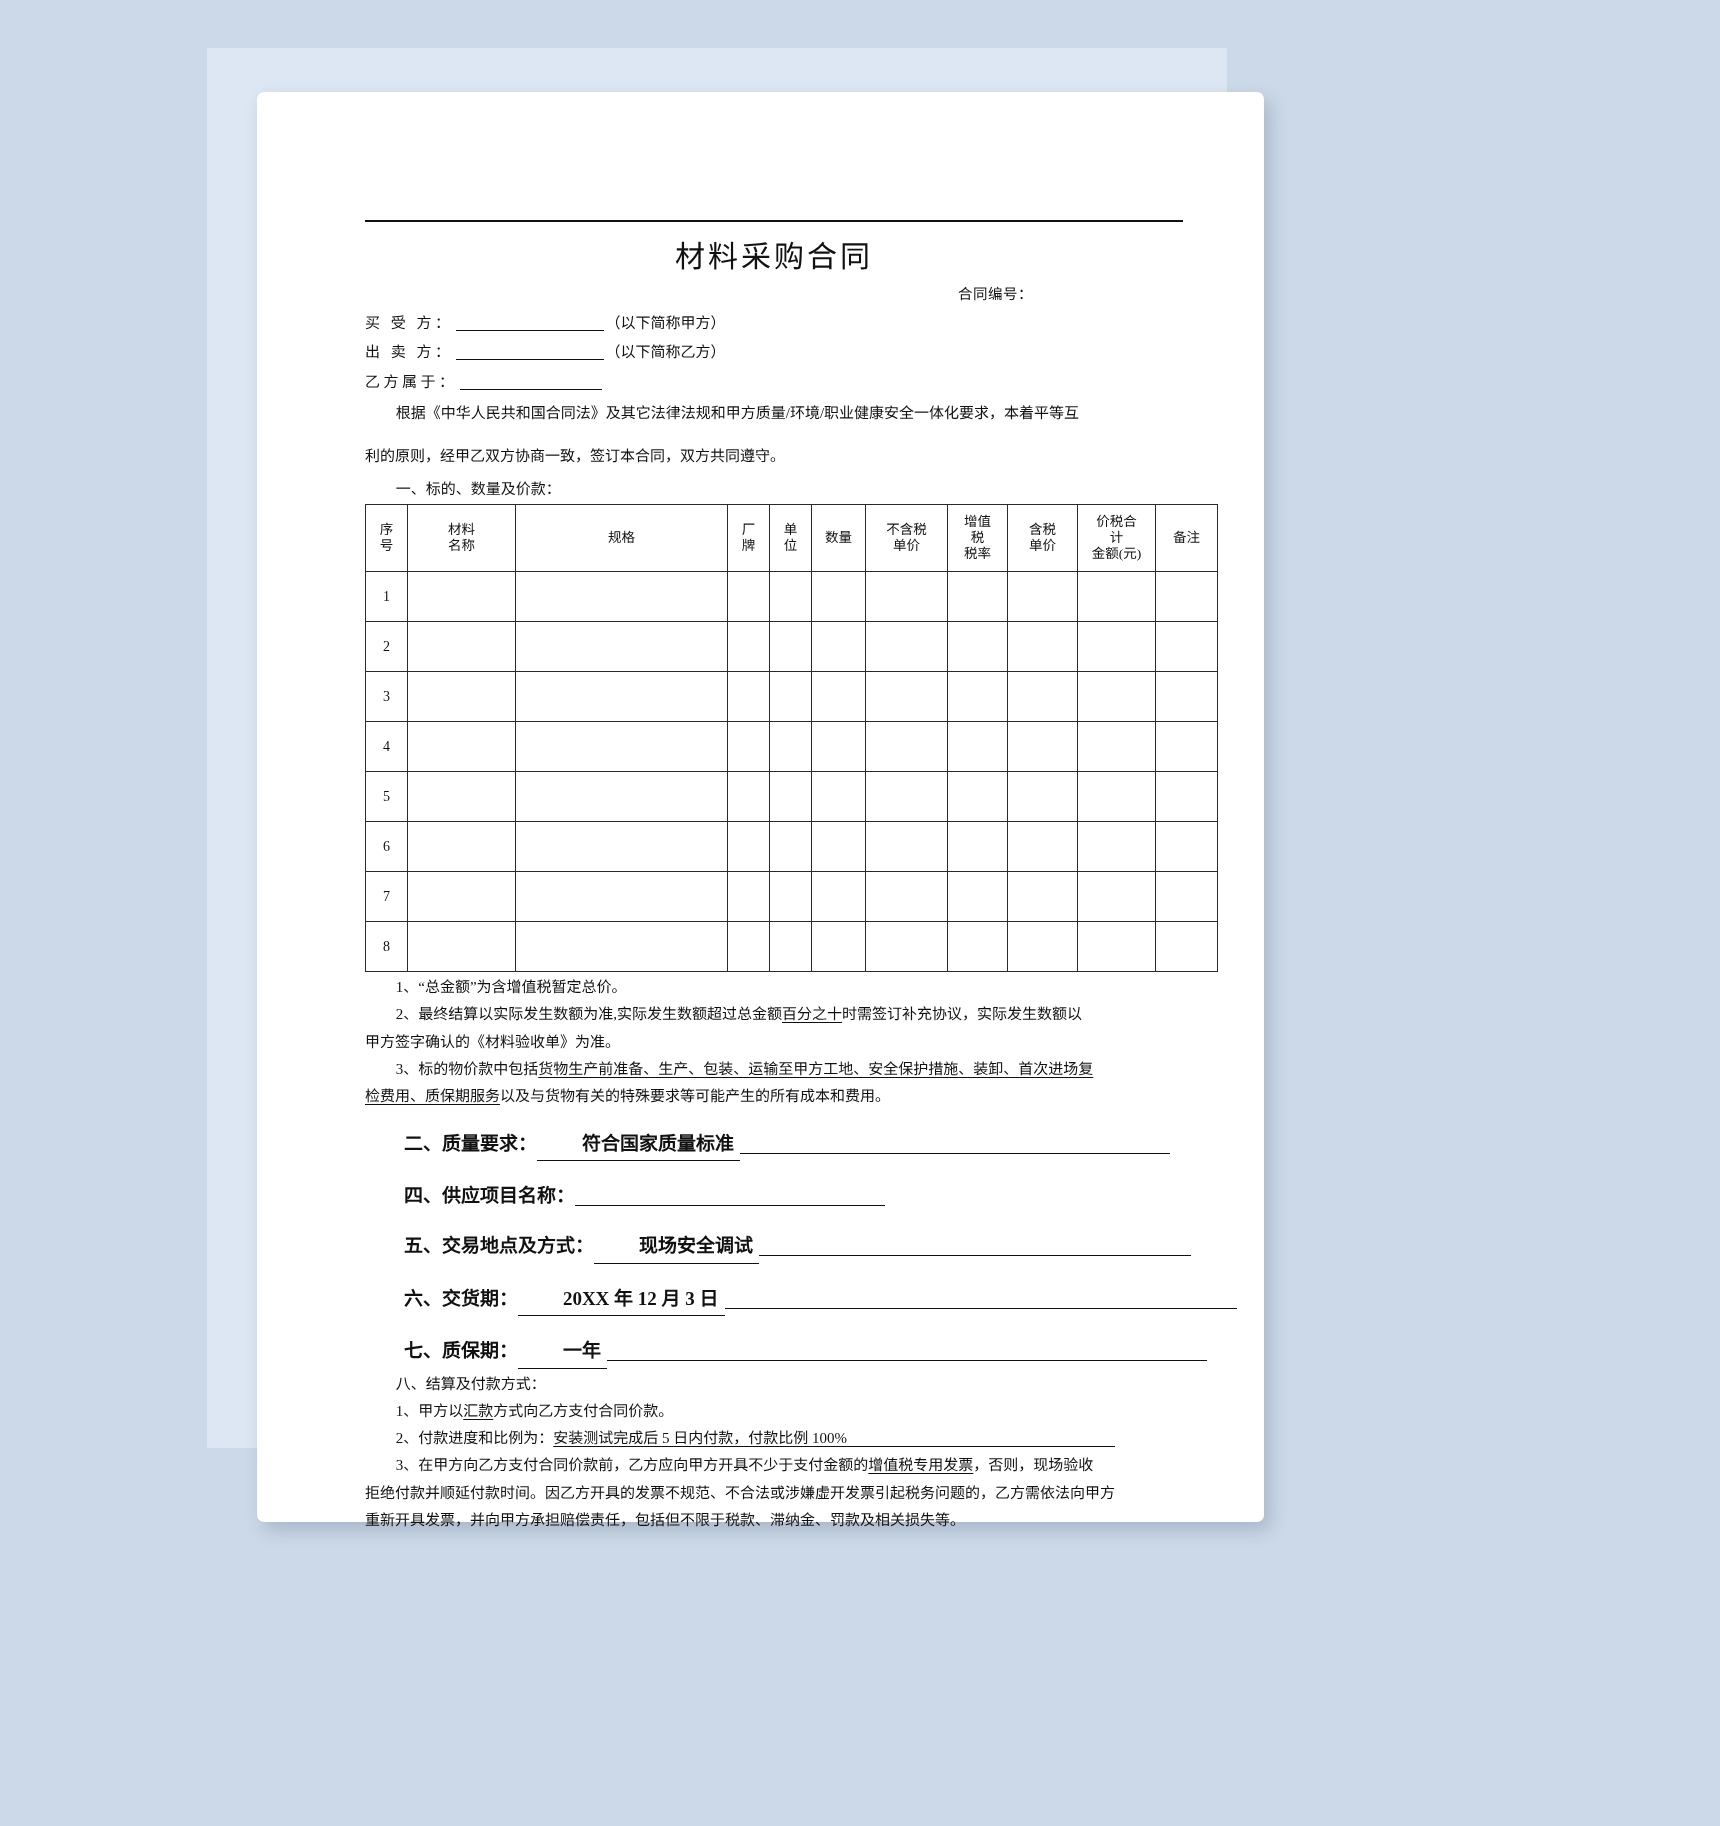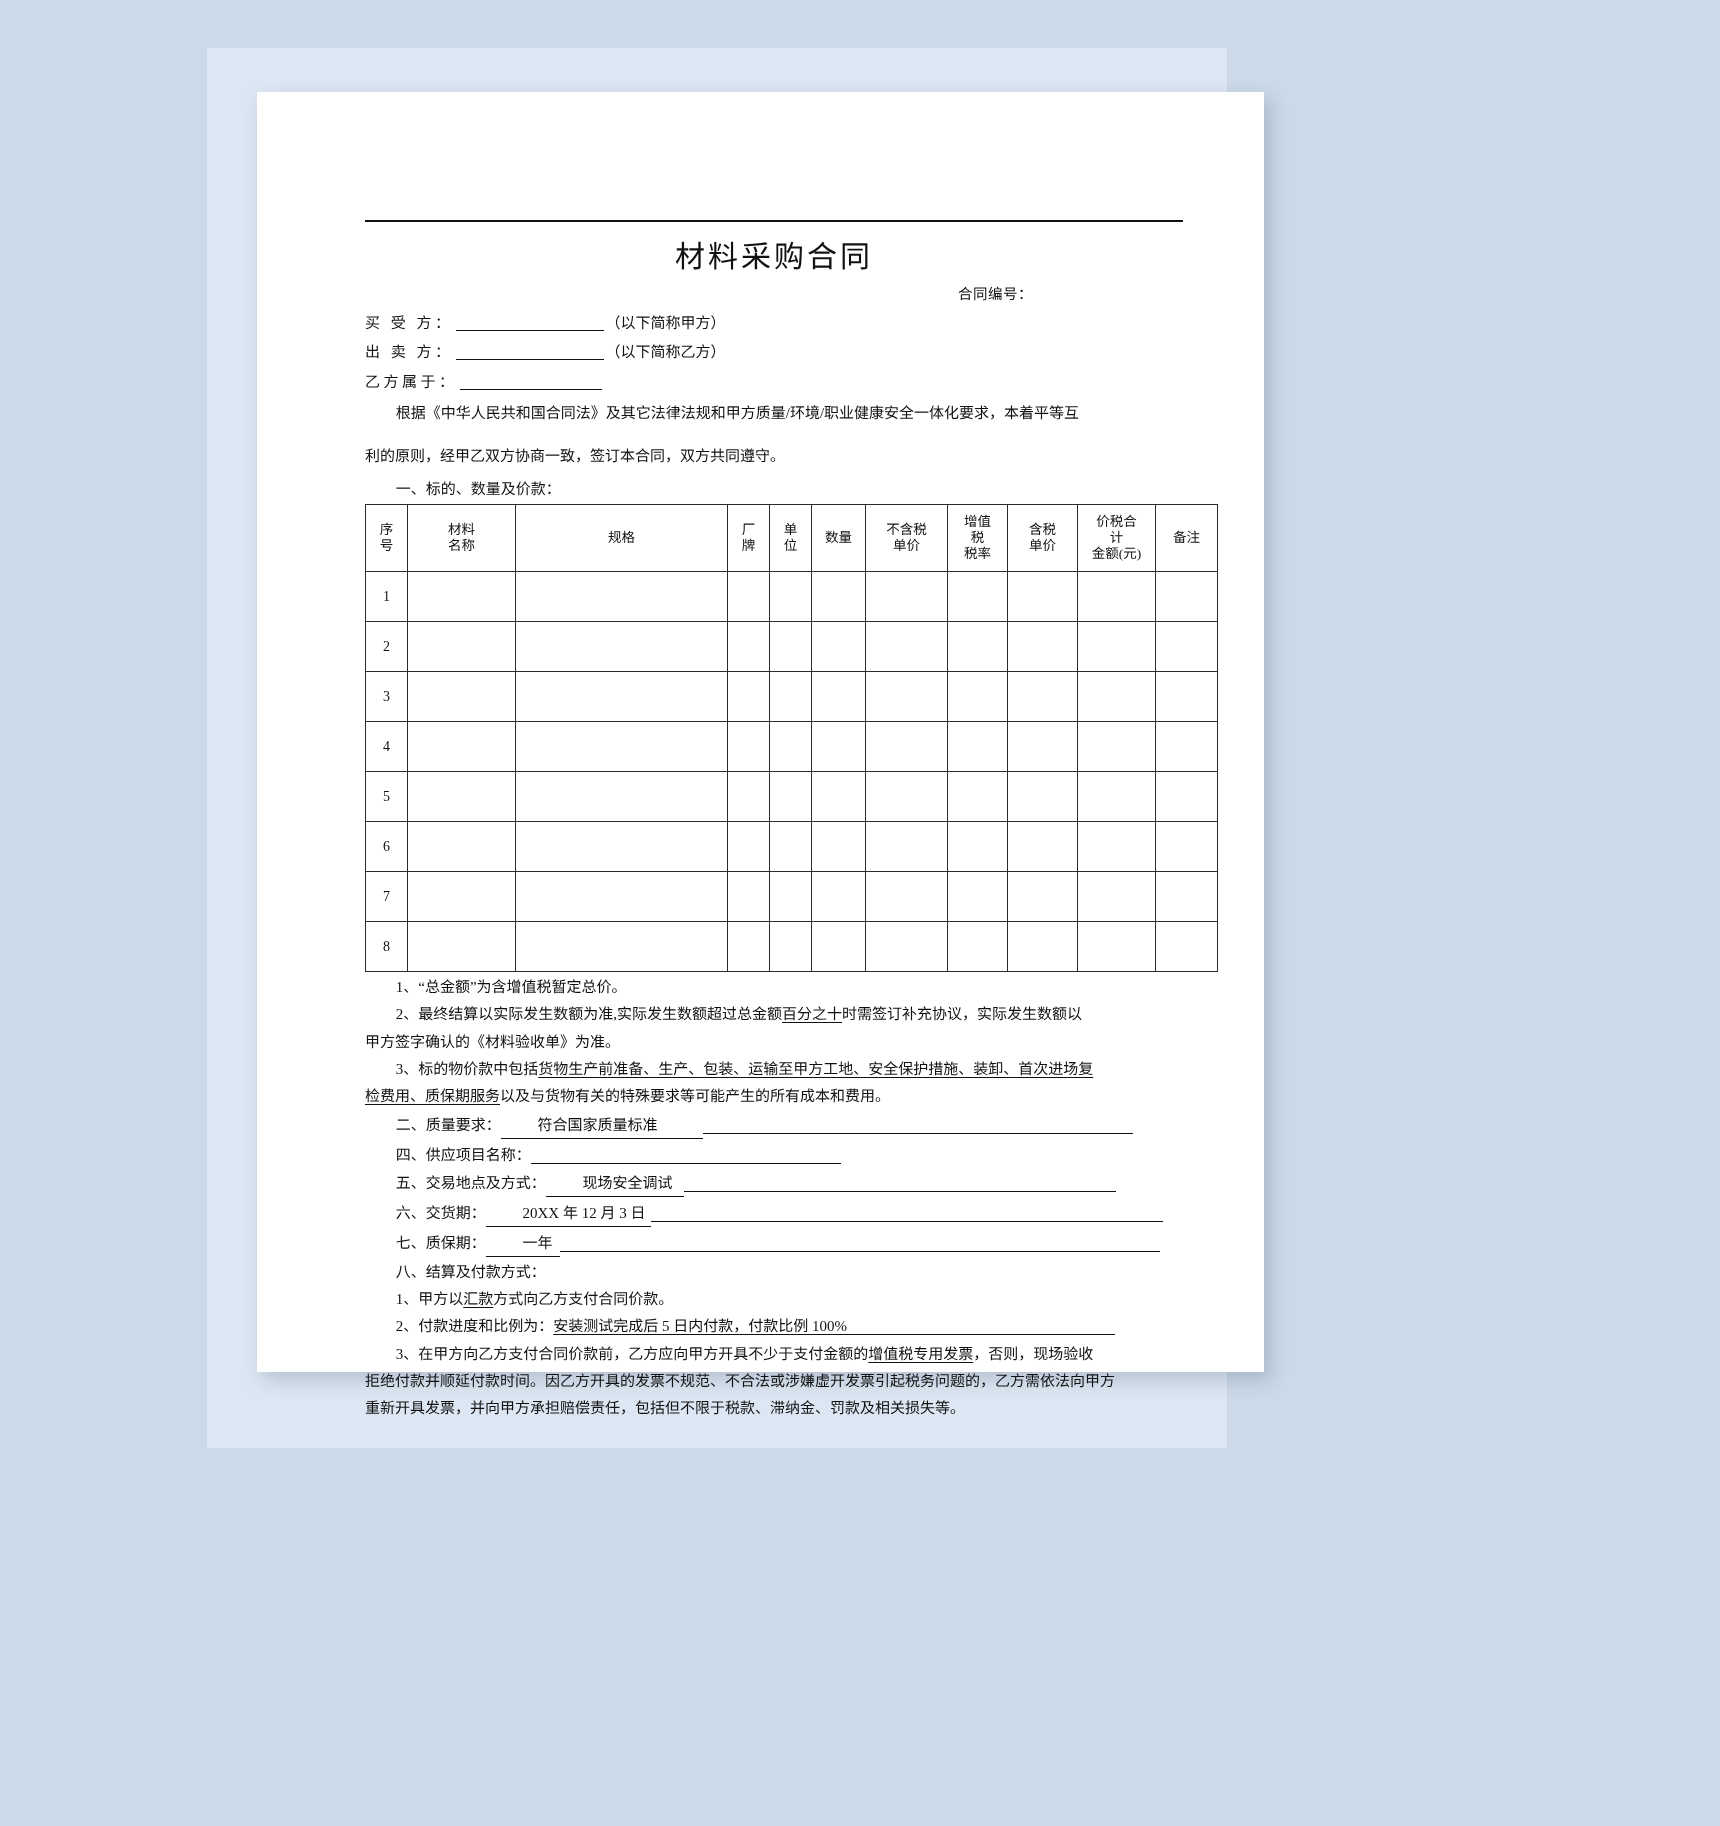--- a/index.html
+++ b/index.html
@@ -25,23 +25,24 @@
     height: 1400px;
     background: #dde7f3;
   }
 
   
   .page {
     position: absolute;
     left: 257px;
     top: 92px;
     width: 1007px;
-    height: 1280px;
+    height: 1430px;
     background: #ffffff;
     box-shadow: 6px 8px 18px rgba(40,60,90,0.22);
+    border-radius: 7px;
   }
 
   .page-inner {
     position: absolute;
     left: 108px;
     top: 128px;
     width: 818px;
   }
 
   
@@ -177,26 +178,27 @@
   }
   .clause.cont { text-indent: 0; }
 
   .u {
     text-decoration: underline;
     text-underline-offset: 3px;
   }
 
   
   .fill-row {
-    font-size: 15px;
-    color: #111;
-    margin: 4px 0 0 0;
+    font-size: 19px;
+    color: #111;
+    margin: 20px 0 0 0;
     text-indent: 2.05em;
     line-height: 1.6;
     white-space: nowrap;
+    font-weight: bold;
   }
   .fill-rest {
     display: inline-block;
     border-bottom: 1.3px solid #111;
     height: 18px;
     vertical-align: -4px;
   }
   .fill-val {
     display: inline-block;
     border-bottom: 1.3px solid #111;

